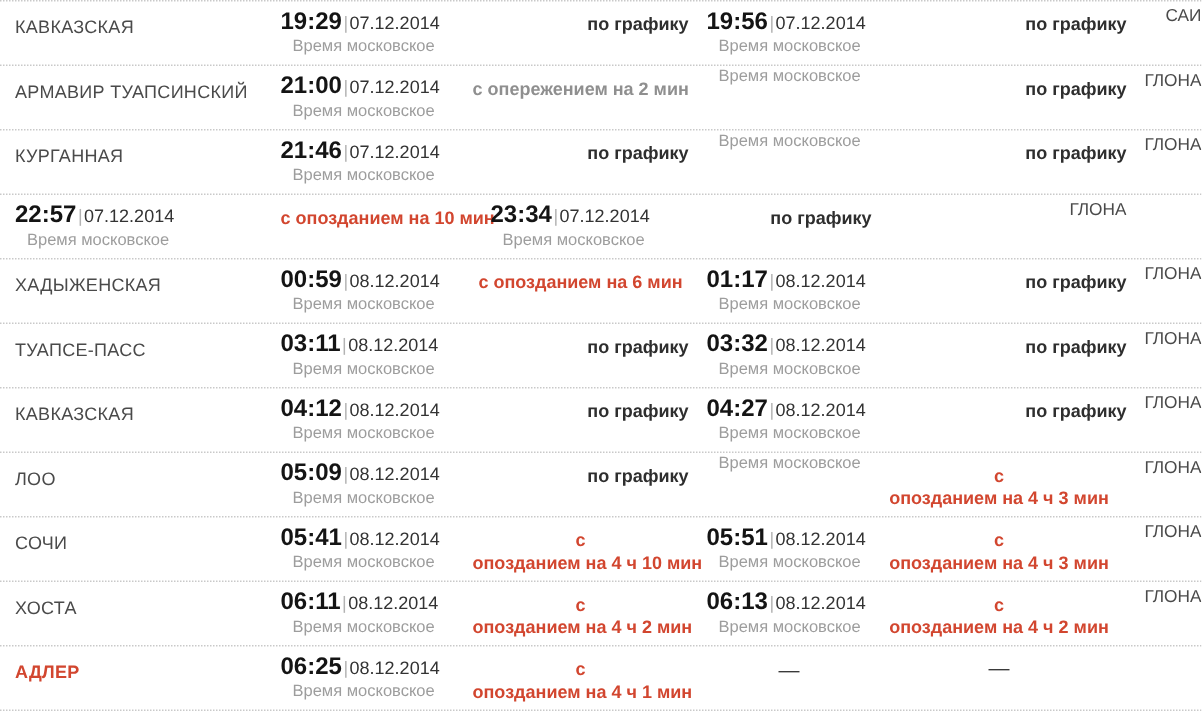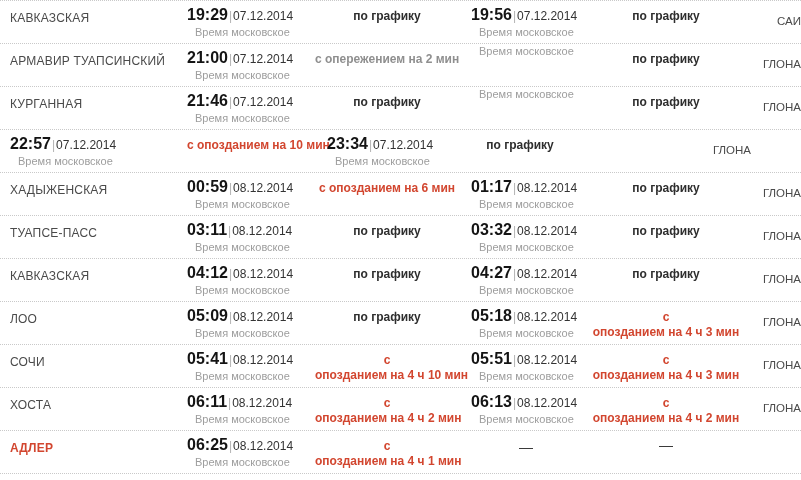--- a/index.html
+++ b/index.html
@@ -39,27 +39,27 @@
     white-space:nowrap;
   }
   .timecell.t2{padding-left:12px;}
   .timecell.empty{text-align:center;padding-top:7px;}
   .status{
     padding-top:8px;
     font-size:12px;font-weight:bold;line-height:15px;
     text-align:center;
     white-space:pre;
   }
-  .st-ontime{color:var(--c-ontime,#2e2e2e);}
+  .st-ontime{color:var(--c-ontime,#2e2e2e);text-align:right;}
   .st-ahead{color:var(--c-ahead,#8f8f8f);}
   .st-late{color:var(--c-late,#d2462f);}
   .st-none{color:#3a3a3a;font-weight:400;font-size:14px;padding-top:7px;}
   .dash{color:#3a3a3a;font-size:14px;font-weight:400;}
   .source{
-    padding-top:14px;
+    padding-top:4px;
     font-size:11.5px;color:#4a4a4a;
     text-align:right;
     white-space:nowrap;overflow:hidden;
   }
 </style>
 </head>
 <body>
 
 <div class="table" id="table">
     <div class="row">
@@ -184,23 +184,20 @@
     <div class="row">
     <div class="cell station">ЛОО</div>
     <div class="cell timecell t1">
       <div class="time-line">
         <span class="t">05:09</span><span class="pipe">|</span><span class="d">08.12.2014</span>
       </div>
       <div class="tz">Время московское</div>
     </div>
     <div class="cell status s1 st-ontime">по графику</div>
     <div class="cell timecell t2">
-      <div class="time-line">
-        <span class="t">05:18</span><span class="pipe">|</span><span class="d">08.12.2014</span>
-      </div>
       <div class="tz">Время московское</div>
     </div>
     <div class="cell status s2 st-late">с
 опозданием на 4 ч 3 мин</div>
     <div class="cell source">ГЛОНА</div>
   </div>
     <div class="row">
     <div class="cell station">СОЧИ</div>
     <div class="cell timecell t1">
       <div class="time-line">

